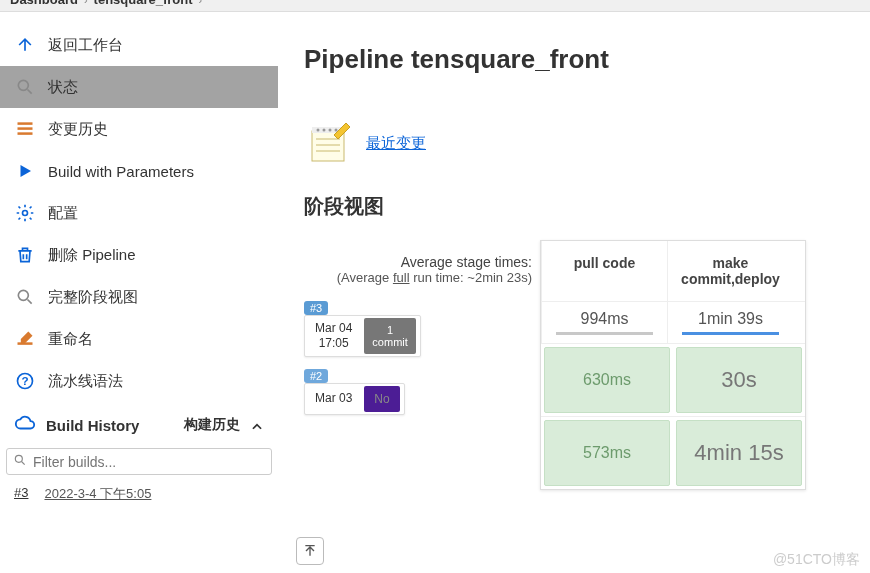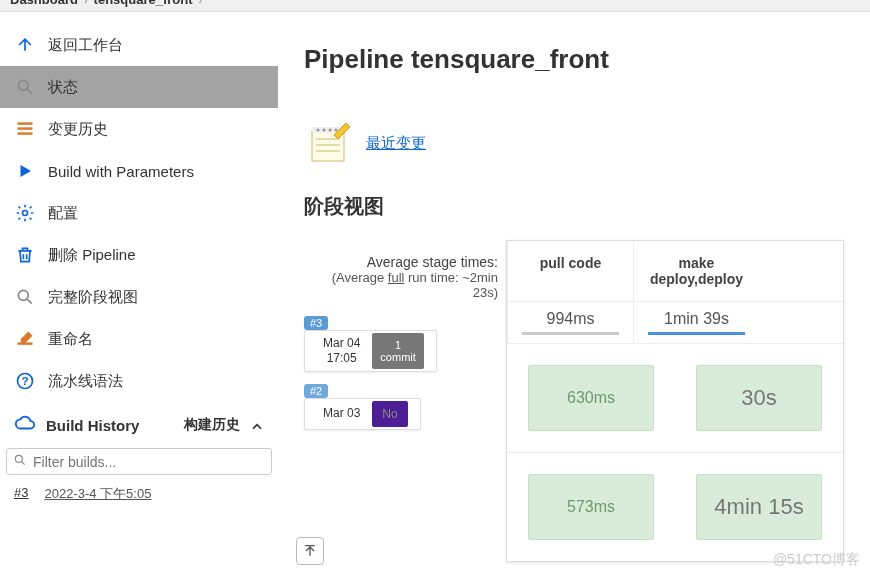--- a/index.html
+++ b/index.html
@@ -29,33 +29,33 @@
 .recent a { color: #0b64d8; text-decoration: underline; font-size: 15px; font-weight: 500; }
 .main h2 { font-size: 20px; font-weight: bold; margin-bottom: 20px; }
 .stage-view { display: flex; }
 .stage-left { width: 236px; }
 .avg-row { text-align: right; padding: 14px 8px 8px 0; font-size: 14px; color: #444; }
 .avg-row .sub { font-size: 13px; color: #555; }
 .avg-row .u { text-decoration: underline; }
 .build-row { display: flex; align-items: stretch; gap: 6px; margin-top: 6px; }
 .badge { background: #6fa8dc; color: #fff; font-size: 11px; padding: 1px 6px; border-radius: 3px; display: inline-block; }
 .badge.b3 { background: #5a9bd4; }
-.build-card { border: 1px solid #ddd; background: #fff; padding: 2px 12px; display: flex; gap: 6px; align-items: center; border-radius: 2px; box-shadow: 0 1px 2px rgba(0,0,0,0.08); }
+.build-card { border: 1px solid #ddd; background: #fff; padding: 2px 4px; display: flex; gap: 6px; align-items: center; border-radius: 2px; box-shadow: 0 1px 2px rgba(0,0,0,0.08); }
 .build-date { font-size: 12px; text-align: center; padding: 2px 6px; line-height: 1.3; }
 .commit-tag { background: #777; color: #fff; font-size: 11px; padding: 6px 8px; border-radius: 2px; text-align: center; line-height: 1.1; }
 .no-tag { background: #4c1d95; color: #888; font-size: 12px; padding: 6px 10px; border-radius: 2px; }
 .stage-table { border: 1px solid #ddd; box-shadow: 0 1px 3px rgba(0,0,0,0.1); }
 .stage-head { display: flex; }
 .stage-head .cell { width: 126px; text-align: center; padding: 14px 6px; font-size: 14px; font-weight: bold; color: #444; border-left: 1px solid #eee; }
 .stage-avg { display: flex; border-top: 1px solid #eee; }
 .stage-avg .cell { width: 126px; text-align: center; padding: 8px 6px 4px; font-size: 16px; color: #555; border-left: 1px solid #eee; }
 .stage-avg .bar { height: 3px; background: #c8c8c8; margin: 4px 8px 4px; }
 .stage-avg .bar.blue { background: #4a90e2; }
 .stage-body .row { display: flex; border-top: 1px solid #eee; }
-.stage-body .cell { width: 126px; height: 66px; display: flex; align-items: center; justify-content: center; font-size: 16px; color: #6d9b6d; background: #d9ecd9; border: 1px solid #c5e0c5; margin: 21px; border-radius: 2px; }
+.stage-body .cell { width: 126px; height: 66px; display: flex; align-items: center; justify-content: center; font-size: 16px; color: #6d9b6d; background: #d9ecd9; border: 1px solid #c5e0c5; margin: 3px; border-radius: 2px; }
 .stage-body .cell.big { font-size: 22px; color: #777; }
 .scroll-top { position: absolute; bottom: 8px; left: 296px; width: 28px; height: 28px; border: 1px solid #bbb; border-radius: 4px; display: flex; align-items: center; justify-content: center; background: #fff; }
 .watermark { position: absolute; bottom: 4px; right: 10px; color: #ccc; font-size: 14px; }
 </style>
 </head>
 <body>
 
 <div class="topbar">
   <span class="crumb">Dashboard</span>
   <span class="sep">›</span>
@@ -217,21 +217,21 @@
               </div>
               <div class="no-tag">No</div>
             </div>
           </div>
         </div>
       </div>
 
       <div class="stage-table">
         <div class="stage-head">
           <div class="cell">pull code</div>
-          <div class="cell">make deploy,deploy</div>
+          <div class="cell">make commit,deploy</div>
         </div>
         <div class="stage-avg">
           <div class="cell"><span>994ms</span><div class="bar"></div></div>
           <div class="cell"><span>1min 39s</span><div class="bar blue"></div></div>
         </div>
         <div class="stage-body">
           <div class="row">
             <div class="cell">630ms</div>
             <div class="cell big">30s</div>
           </div>

